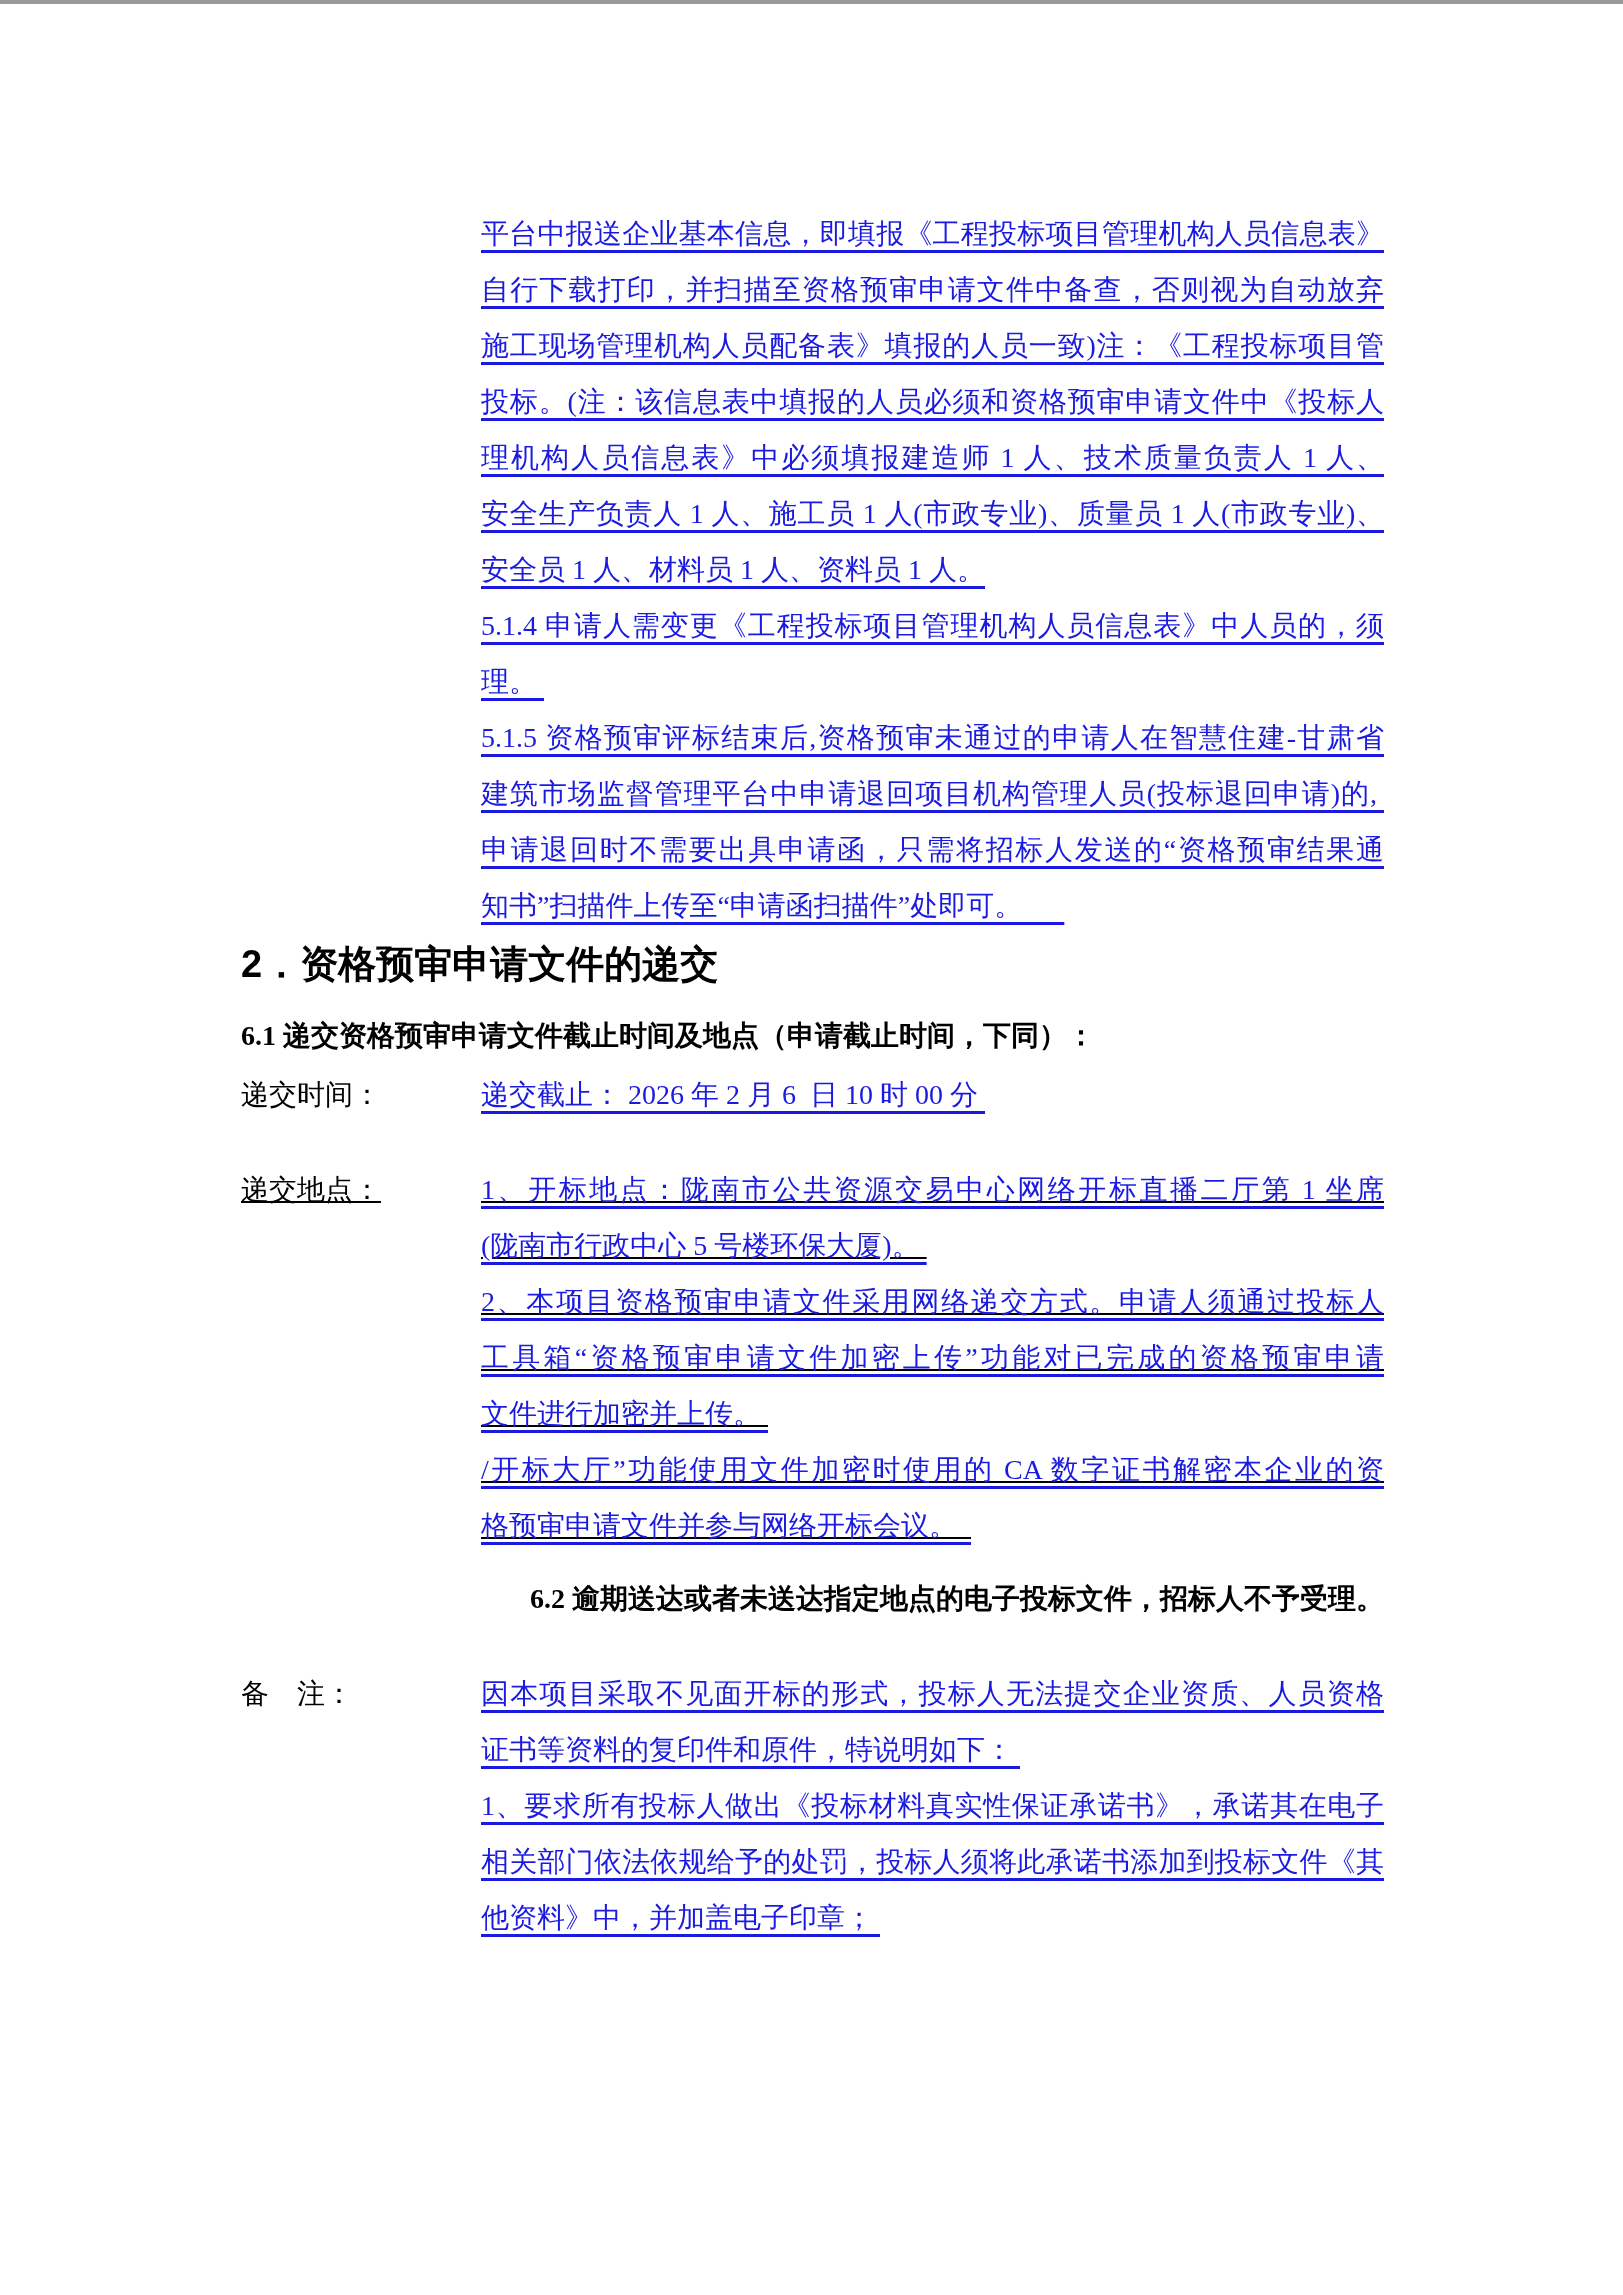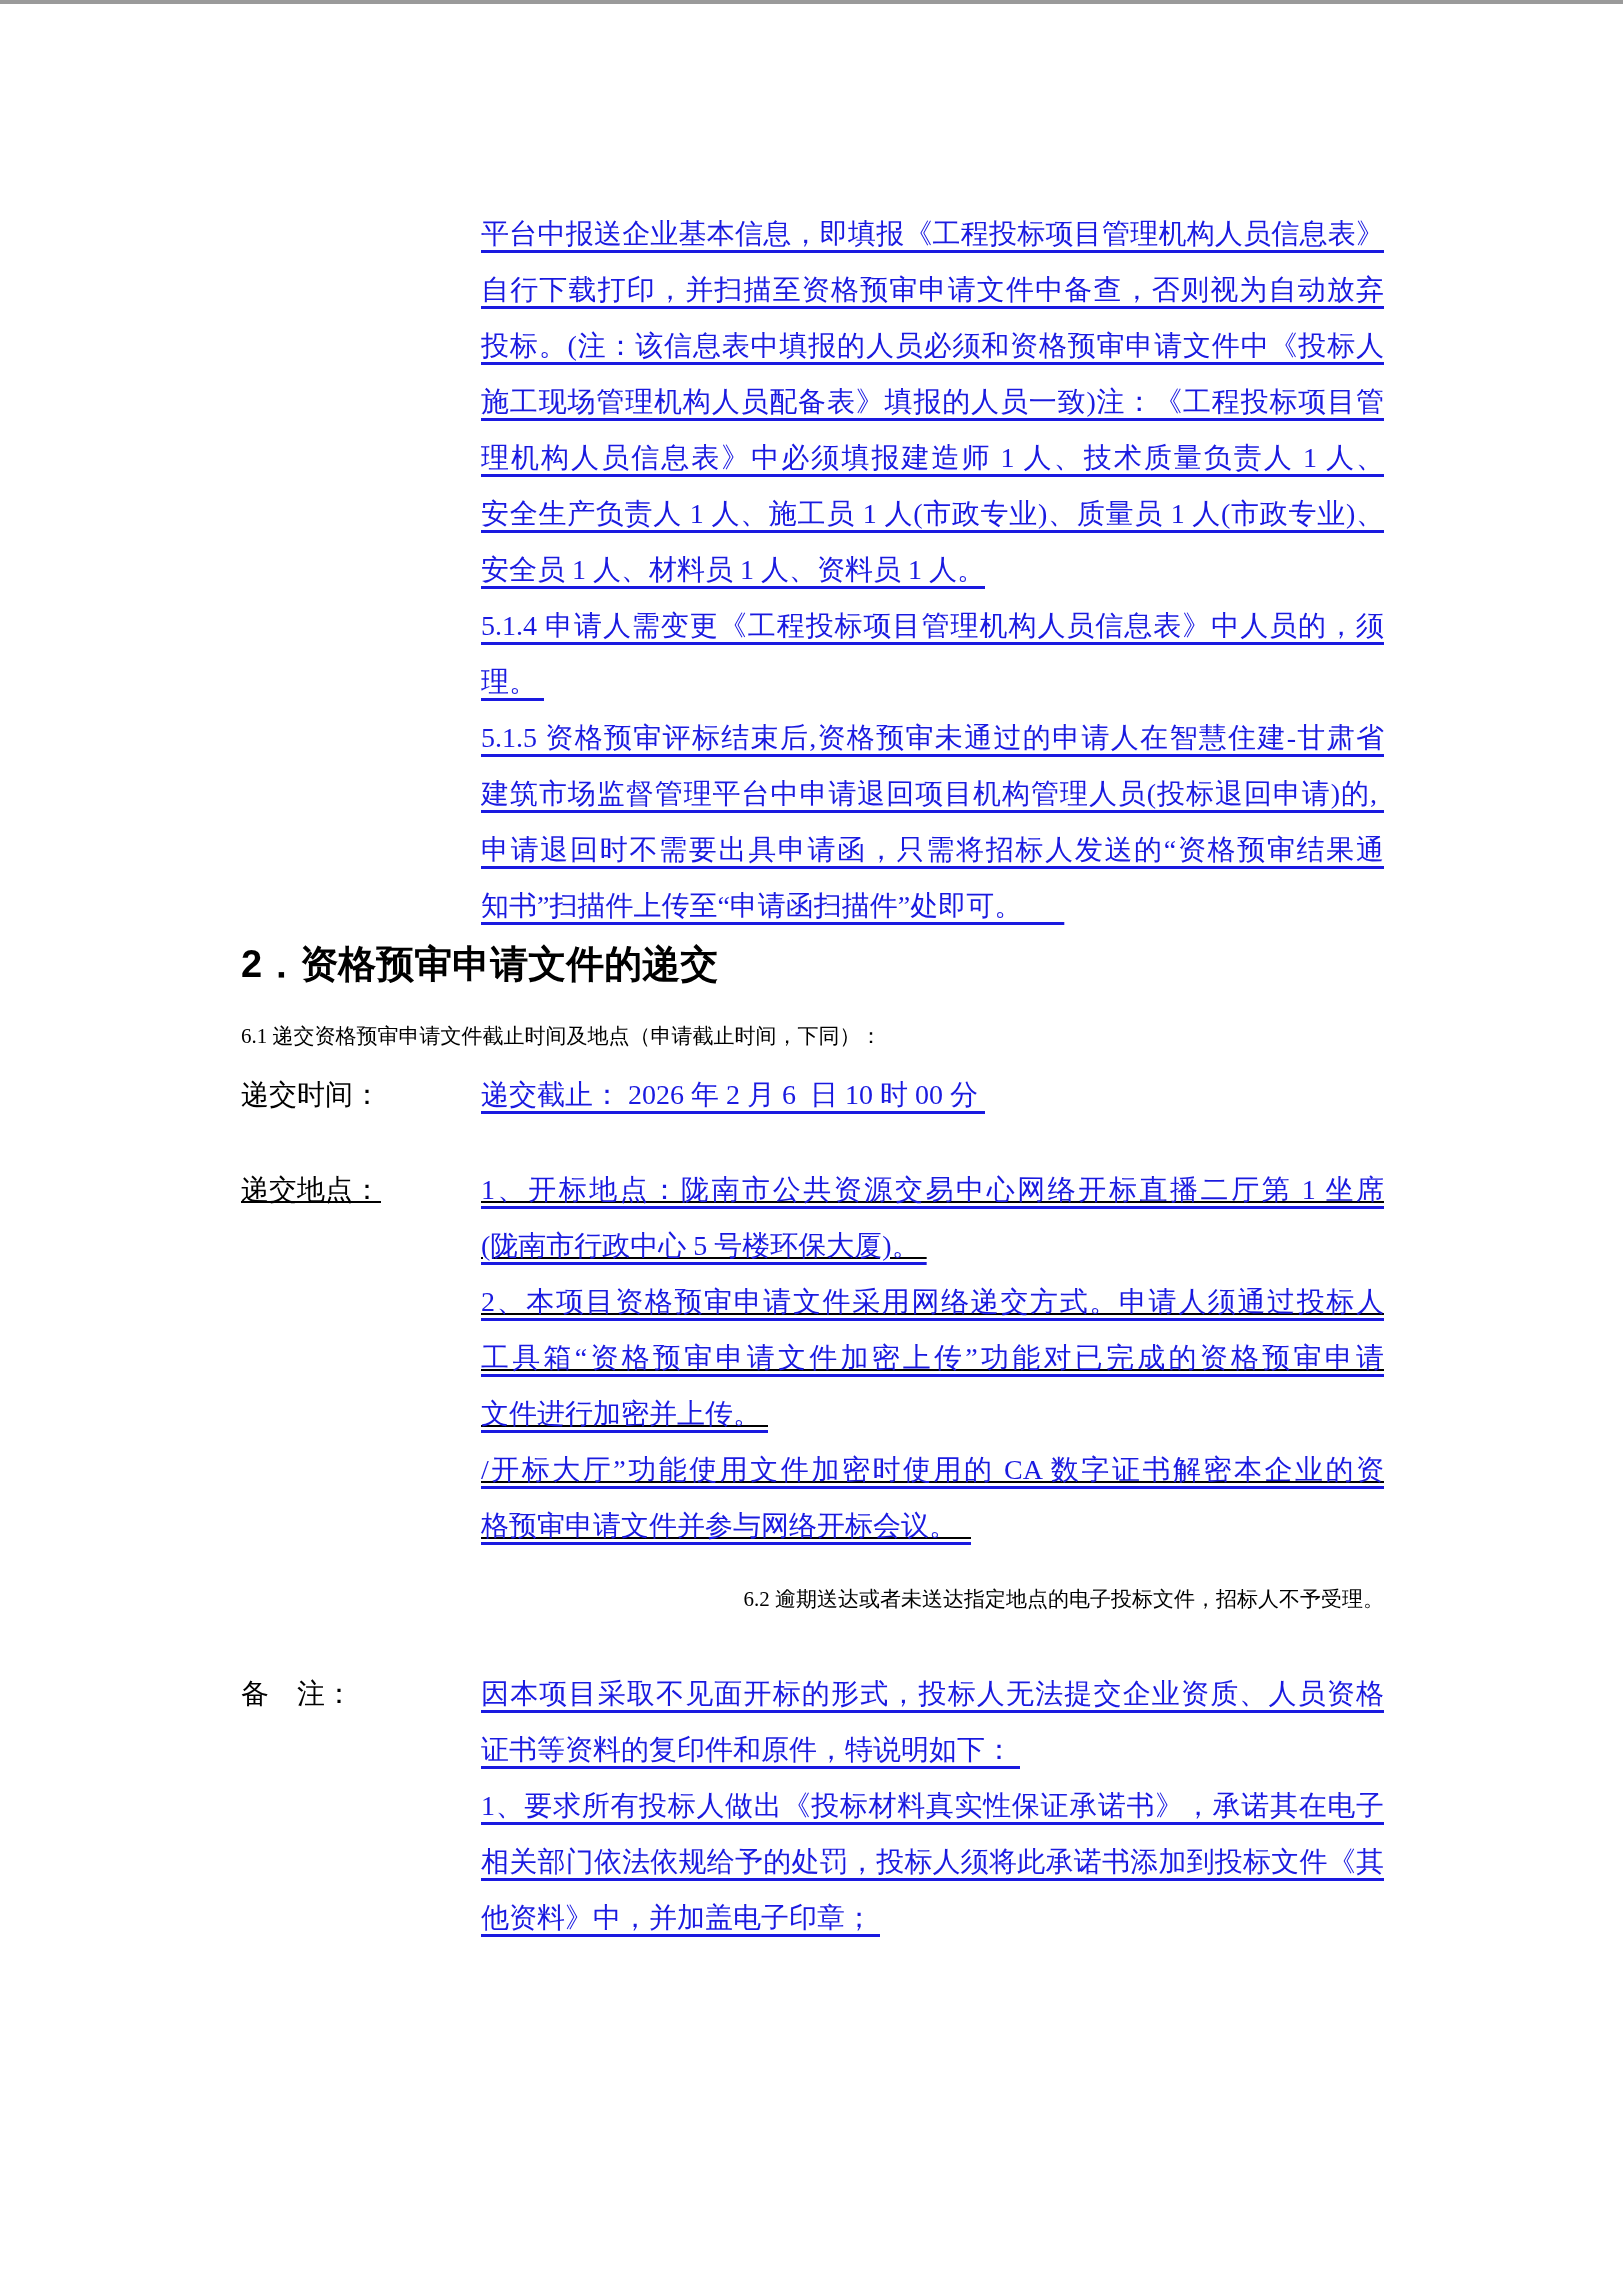--- a/index.html
+++ b/index.html
@@ -41,24 +41,25 @@
     margin:3.9px 0 0 0;
     font-family:"Liberation Sans","DejaVu Sans",sans-serif;
     font-weight:bold;
     font-size:38px;
     line-height:52px;
     color:#000;
     white-space:pre-wrap;
   }
   .clause{
     margin-top:18.3px;
-    font-size:21px;
+    font-size:28px;
     line-height:56px;
     height:56px;
     white-space:pre-wrap;
+    font-weight:bold;
   }
   .clause.c62{margin-top:16.4px;text-align:right;}
   .row{
     display:flex;
     align-items:flex-start;
   }
   .row.time-row{margin-top:3.3px;}
   .row.place-row{margin-top:39px;text-decoration:underline;}
   .row.note-row{margin-top:39px;}
   .row .label{
@@ -76,22 +77,22 @@
   }
 </style>
 </head>
 <body>
 
 <div class="page">
 
   <div class="intro">
     <span class="line blue jst">平台中报送企业基本信息，即填报《工程投标项目管理机构人员信息表》</span>
     <span class="line blue jst">自行下载打印，并扫描至资格预审申请文件中备查，否则视为自动放弃</span>
+    <span class="line blue jst">施工现场管理机构人员配备表》填报的人员一致)注：《工程投标项目管</span>
     <span class="line blue jst">投标。(注：该信息表中填报的人员必须和资格预审申请文件中《投标人</span>
-    <span class="line blue jst">施工现场管理机构人员配备表》填报的人员一致)注：《工程投标项目管</span>
     <span class="line blue jst">理机构人员信息表》中必须填报建造师 1 人、技术质量负责人 1 人、</span>
     <span class="line blue jst">安全生产负责人 1 人、施工员 1 人(市政专业)、质量员 1 人(市政专业)、</span>
     <span class="line blue">安全员 1 人、材料员 1 人、资料员 1 人。</span>
     <span class="line blue jst">5.1.4 申请人需变更《工程投标项目管理机构人员信息表》中人员的，须</span>
     <span class="line blue">理。 </span>
     <span class="line blue jst">5.1.5 资格预审评标结束后,资格预审未通过的申请人在智慧住建-甘肃省</span>
     <span class="line blue jst">建筑市场监督管理平台中申请退回项目机构管理人员(投标退回申请)的, </span>
     <span class="line blue jst">申请退回时不需要出具申请函，只需将招标人发送的“资格预审结果通</span>
     <span class="line blue">知书”扫描件上传至“申请函扫描件”处即可。      </span>
   </div>

